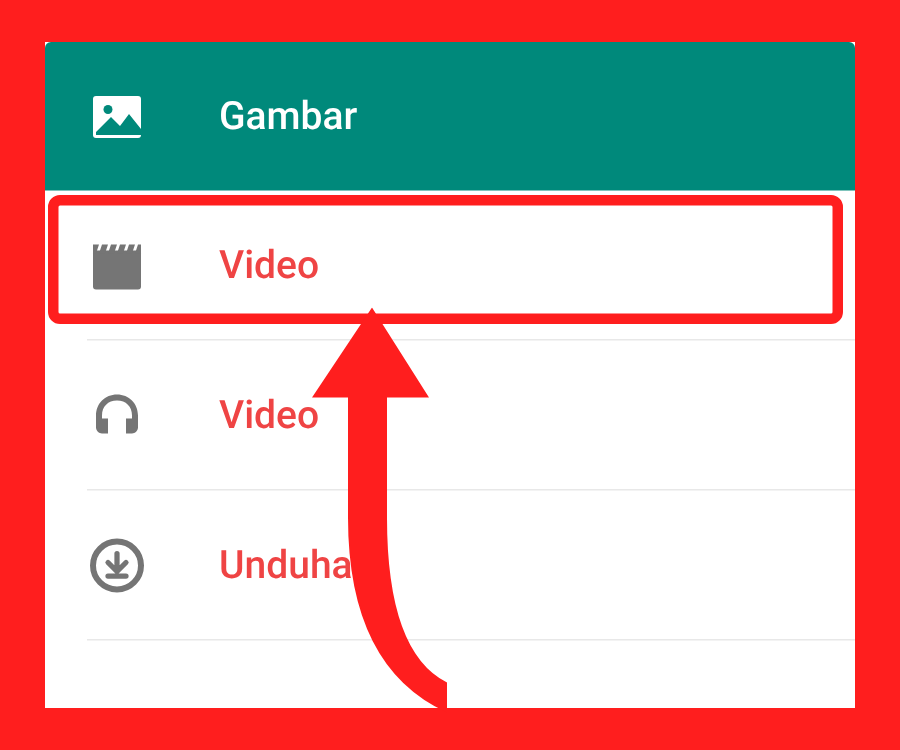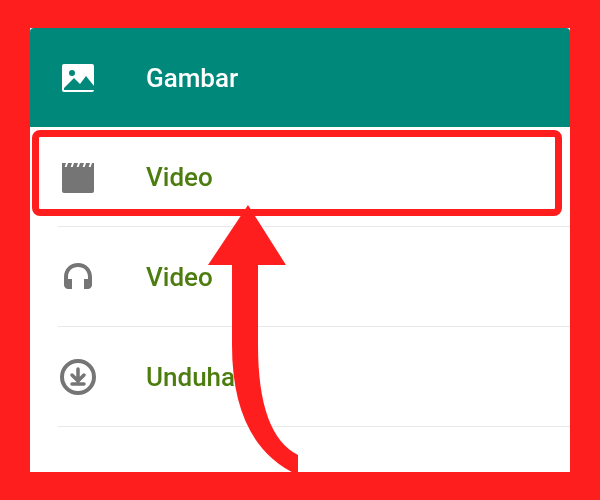--- a/index.html
+++ b/index.html
@@ -41,21 +41,21 @@
       height: 40px;
       display: flex;
       align-items: center;
       justify-content: center;
       flex-shrink: 0;
     }
     .menu-item .label {
       margin-left: 48px;
       font-size: 26px;
       font-weight: 500;
-      color: #4d7c0f;
+      color: #ef4444;
     }
     .menu-item.header .label {
       color: #ffffff;
     }
     .divider {
       height: 1px;
       background: #e8e8e8;
       margin-left: 28px;
     }
     .highlight-box {

